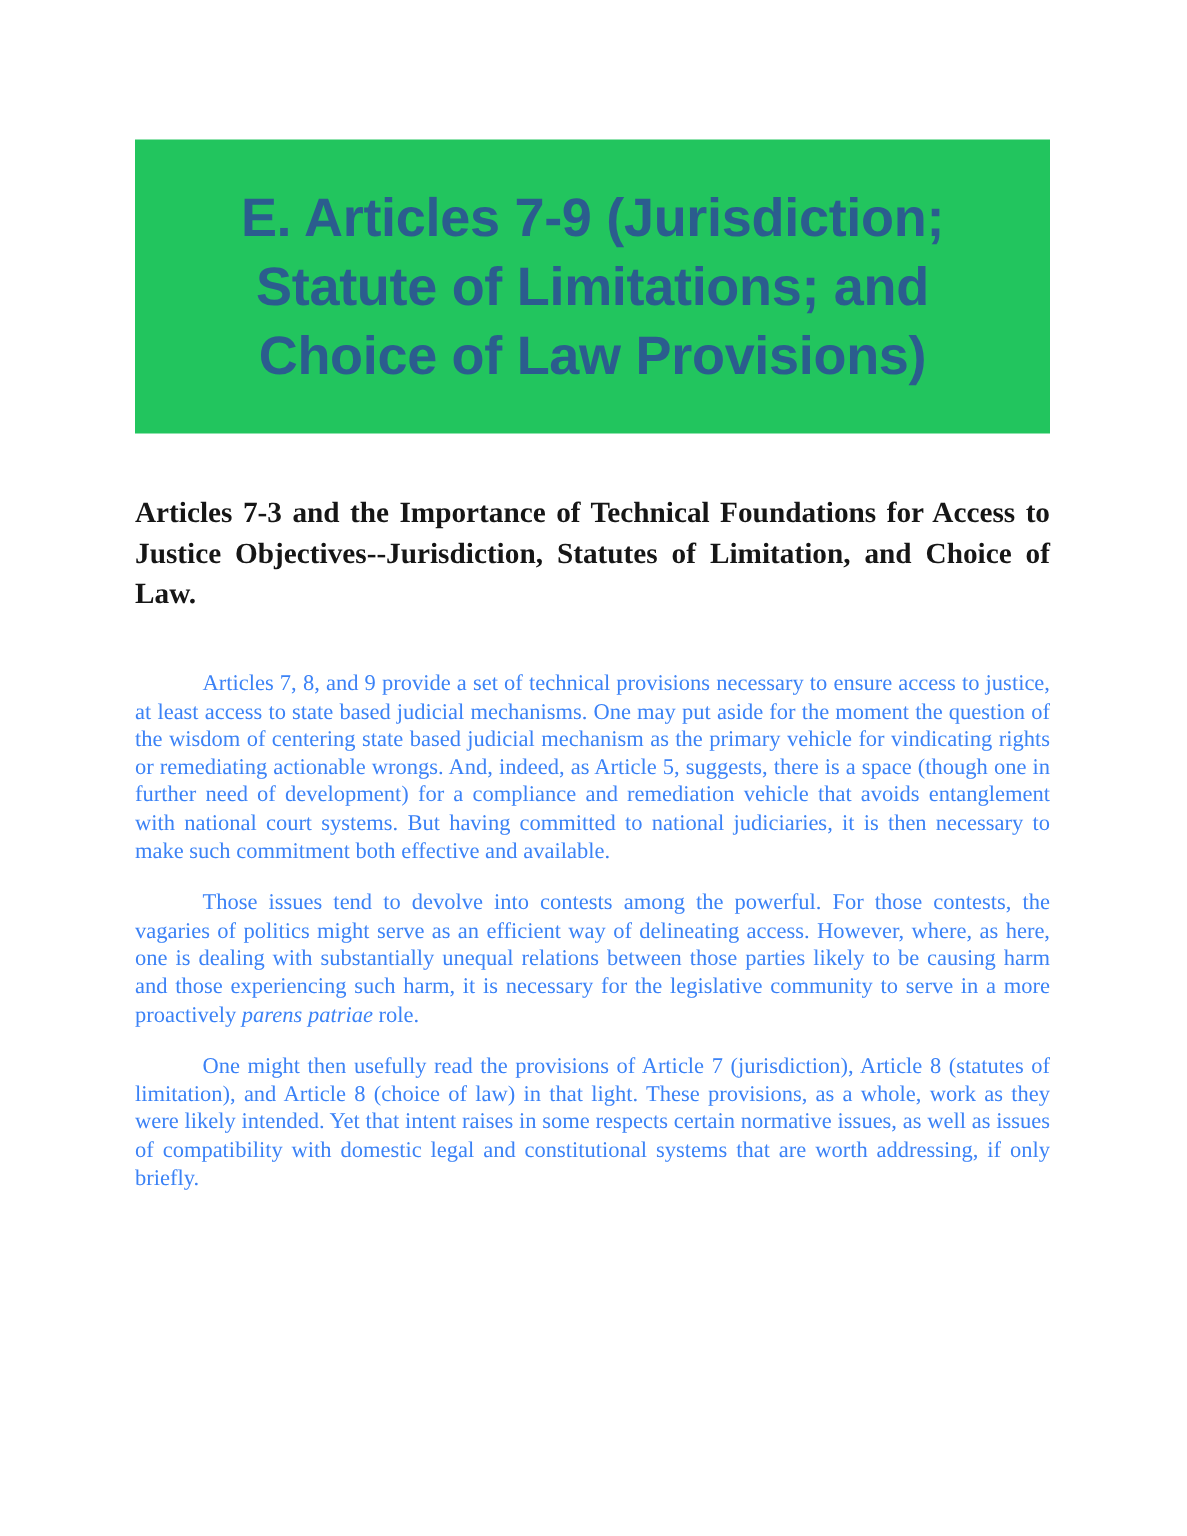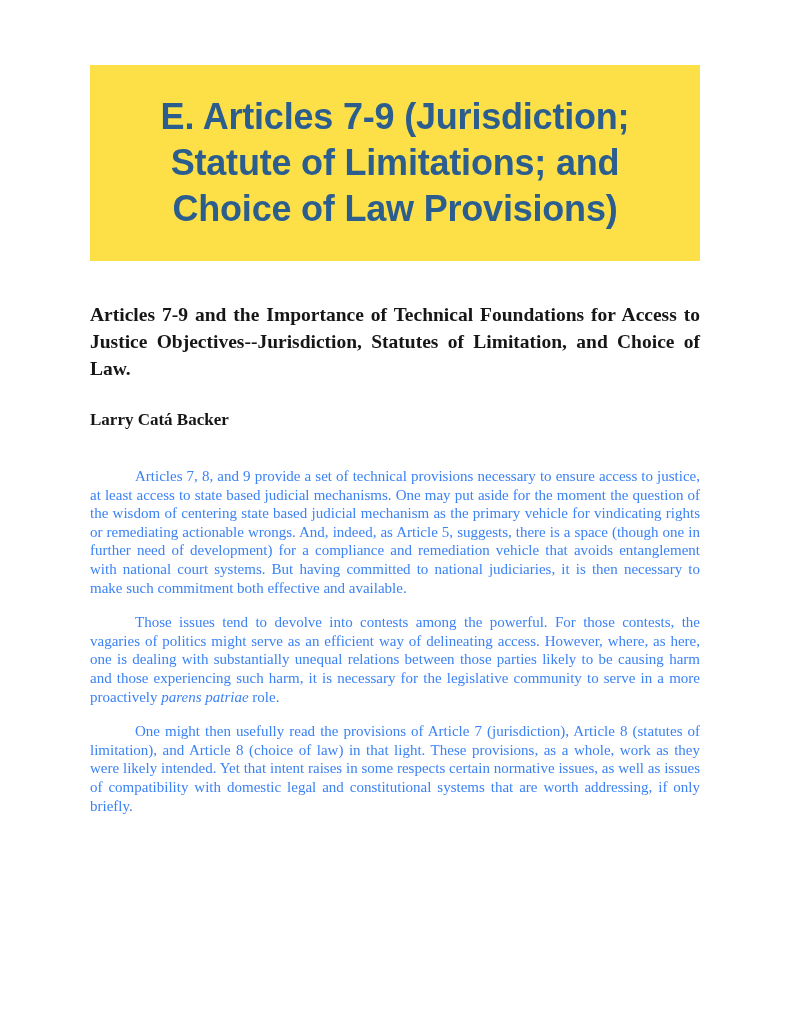--- a/index.html
+++ b/index.html
@@ -18,22 +18,22 @@
     position: relative;
     width: 791px;
     height: 1024px;
     background: #ffffff;
   }
   .content {
     margin-left: 90px;
     margin-right: 91px; 
   }
   .banner {
-    margin-top: 65px;
-    background: #fde047;
+    margin-top: 93px;
+    background: #22c55e;
     padding: 29px 35px;
     text-align: center;
   }
   .banner-title {
     margin: 0;
     font-family: "Liberation Sans", sans-serif;
     font-weight: 700;
     font-size: 36px;
     line-height: 46px;
     color: #2b5d8e;
@@ -71,23 +71,22 @@
 </head>
 <body>
 
 <div class="page">
   <div class="content">
 
     <div class="banner">
       <h1 class="banner-title">E. Articles 7-9 (Jurisdiction; Statute of Limitations; and Choice of Law Provisions)</h1>
     </div>
 
-    <h2 class="article-heading">Articles 7-9 and the Importance of Technical Foundations for Access to Justice Objectives--Jurisdiction, Statutes of Limitation, and Choice of Law.</h2>
+    <h2 class="article-heading">Articles 7-3 and the Importance of Technical Foundations for Access to Justice Objectives--Jurisdiction, Statutes of Limitation, and Choice of Law.</h2>
 
-    <p class="author">Larry Catá Backer</p>
 
     <p class="body-para first"><span>Articles 7, 8, and 9 provide a set of technical provisions necessary to ensure access to justice, at least access to state based judicial mechanisms. One may put aside for the moment the question of the wisdom of centering state based judicial mechanism as the primary vehicle for vindicating rights or remediating actionable wrongs. And, indeed, as Article 5, suggests, there is a space (though one in further need of development) for a compliance and remediation vehicle that avoids entanglement with national court systems. But having committed to national judiciaries, it is then necessary to make such commitment both effective and available.</span><em></em><span></span></p>
 
     <p class="body-para"><span>Those issues tend to devolve into contests among the powerful. For those contests, the vagaries of politics might serve as an efficient way of delineating access. However, where, as here, one is dealing with substantially unequal relations between those parties likely to be causing harm and those experiencing such harm, it is necessary for the legislative community to serve in a more proactively </span><em>parens patriae</em><span> role.</span></p>
 
     <p class="body-para"><span>One might then usefully read the provisions of Article 7 (jurisdiction), Article 8 (statutes of limitation), and Article 8 (choice of law) in that light. These provisions, as a whole, work as they were likely intended. Yet that intent raises in some respects certain normative issues, as well as issues of compatibility with domestic legal and constitutional systems that are worth addressing, if only briefly.</span><em></em><span></span></p>
 
   </div>
 </div>
 

